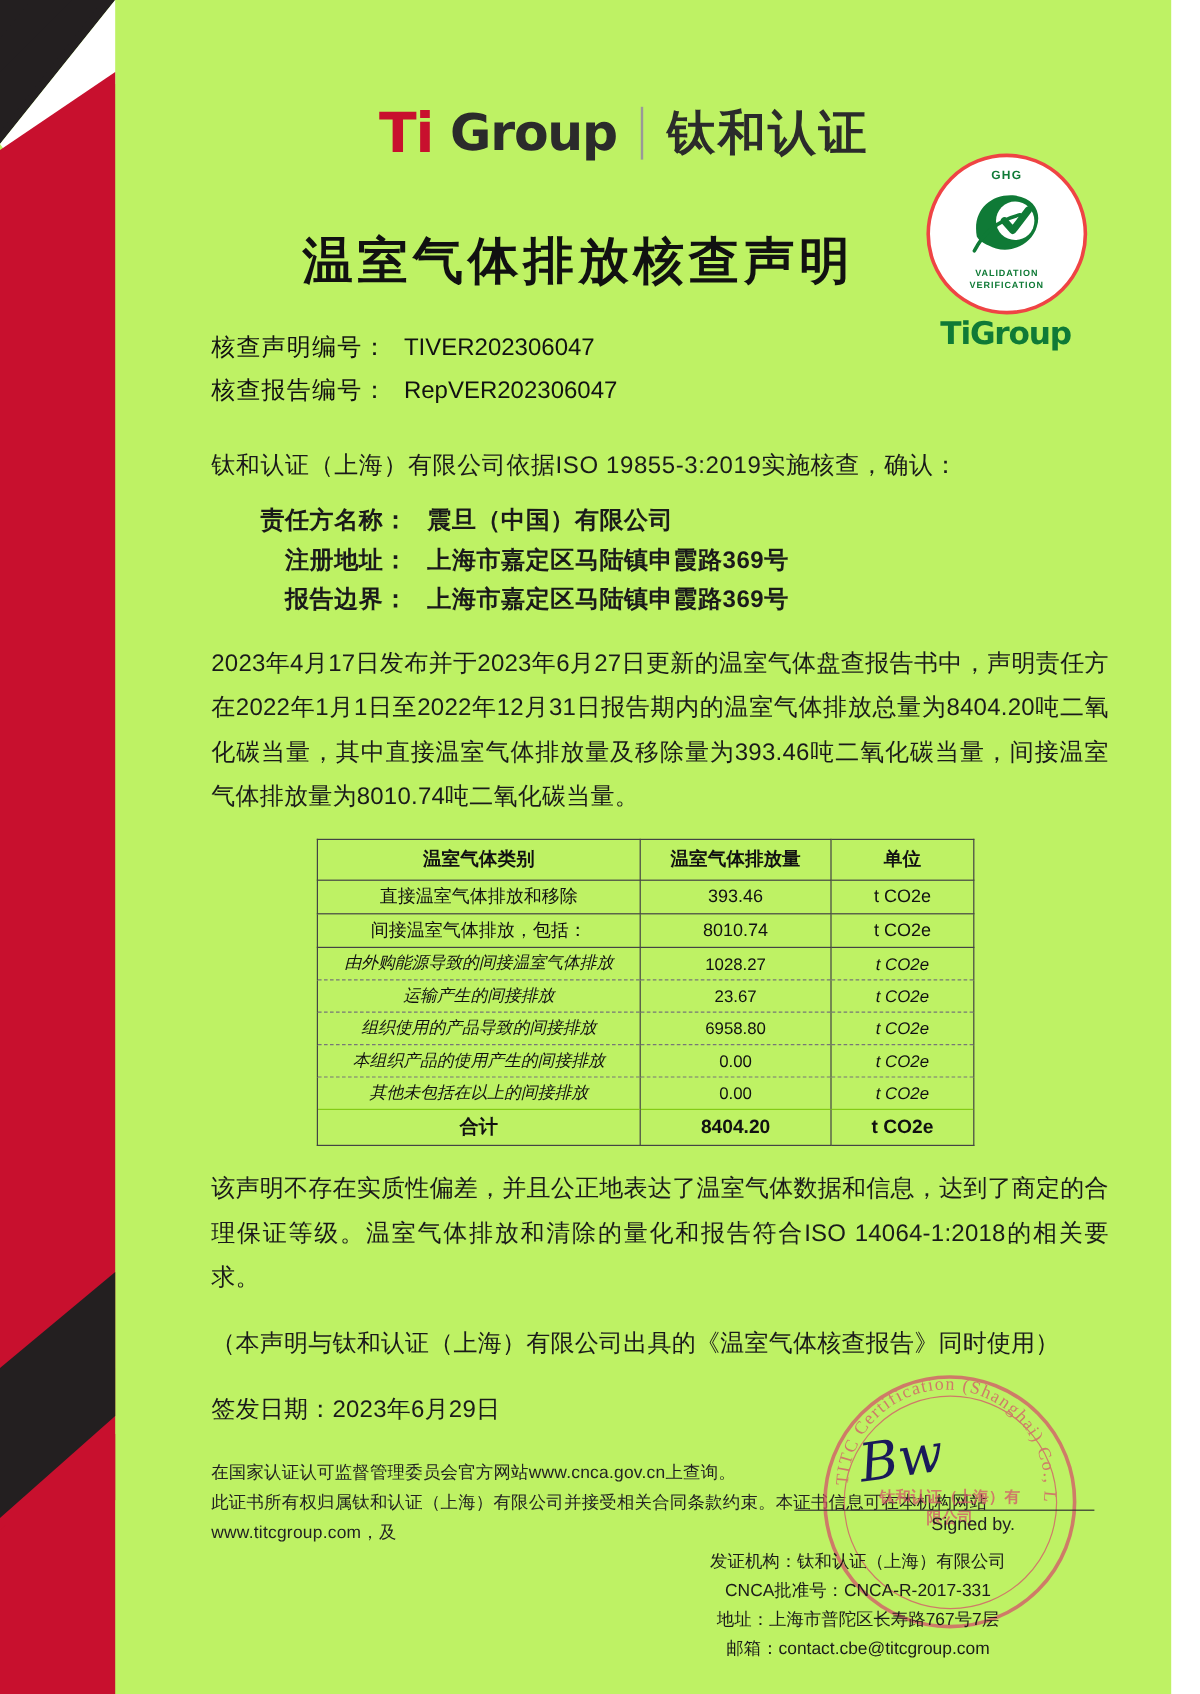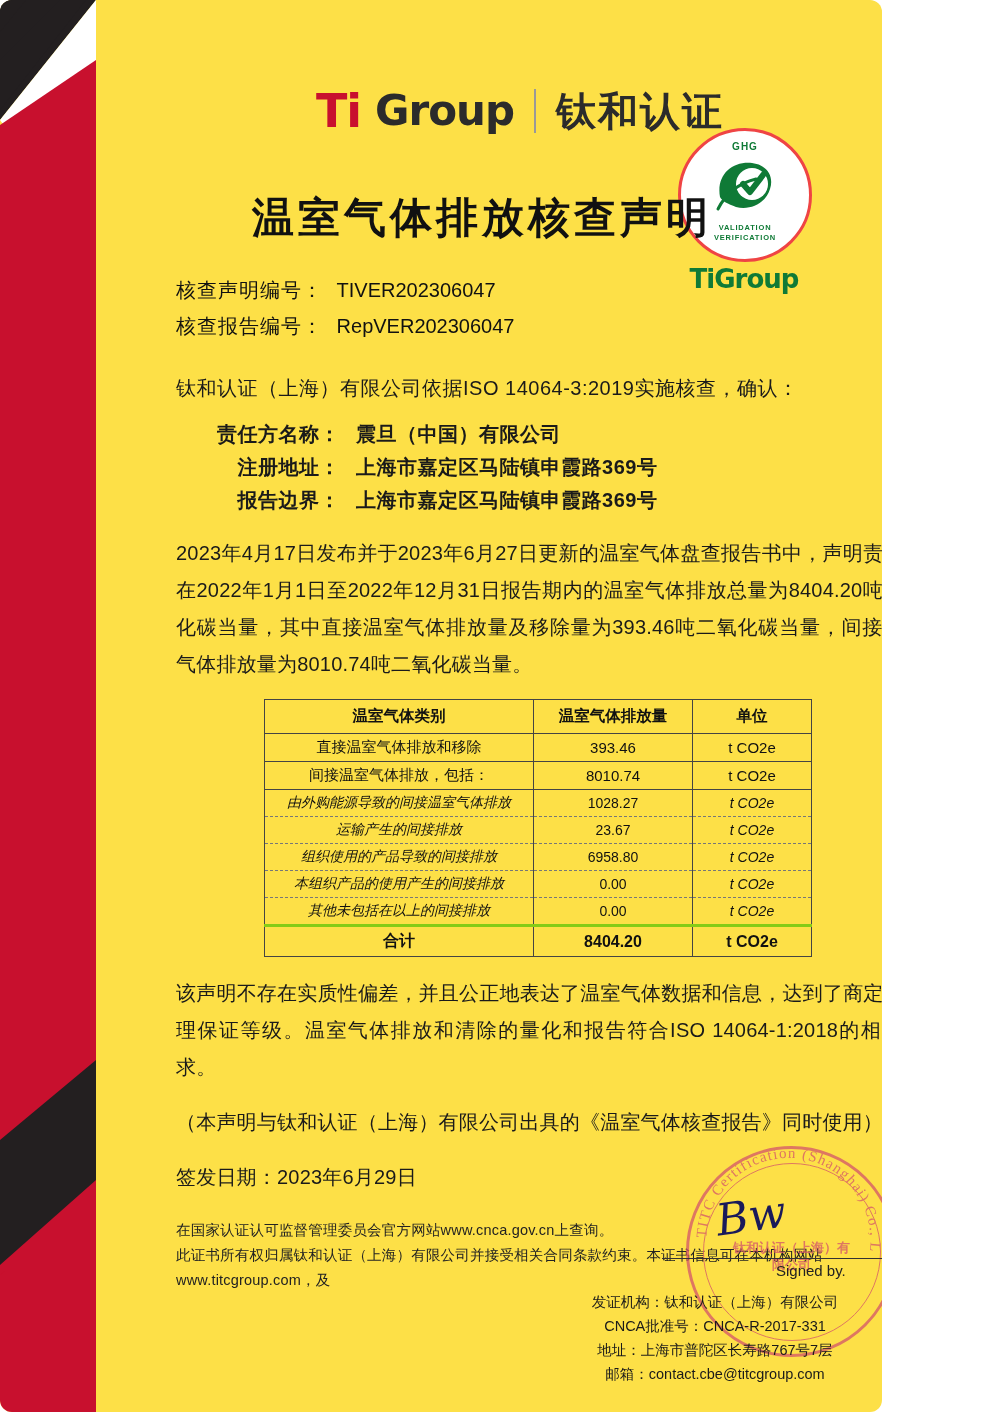--- a/index.html
+++ b/index.html
@@ -6,25 +6,24 @@
     margin: 0;
     padding: 0;
     background: #ffffff;
   }
   body {
     font-family: "Liberation Sans", "DejaVu Sans", sans-serif;
     color: #1a1a1a;
   }
   .page {
     position: relative;
-    width: 882px;
+    width: 976px;
     height: 1412px;
     overflow: hidden;
-    background: #fde047;
-    border-radius: 12px;
+    background: #bef264;
   }
 
   
   .ribbon {
     position: absolute;
     left: 0;
     top: 0;
     width: 140px;
     height: 1412px;
     pointer-events: none;
@@ -212,21 +211,21 @@
   table.emis tr.sub td {
     border-top: 1px dashed #777;
     border-bottom: 1px dashed #777;
     font-size: 14px;
   }
   table.emis tr.sub td.cat { font-style: italic; }
   table.emis tr.sub td.unit { font-style: italic; }
   table.emis tr.total td {
     font-weight: bold;
     font-size: 16px;
-    border-top: 3px solid #84cc16;
+    border-top: 1px solid #84cc16;
   }
   .col-amt { width: 150px; }
   .col-unit { width: 110px; }
 
   
   .fineprint {
     margin-top: 22px;
     font-size: 14.5px;
     line-height: 25px;
     color: #222;
@@ -357,21 +356,21 @@
 
     <div class="idline">
       <span class="lbl">核查声明编号：</span>
       <span class="val">TIVER202306047</span>
     </div>
     <div class="idline">
       <span class="lbl">核查报告编号：</span>
       <span class="val">RepVER202306047</span>
     </div>
 
-    <div class="intro">钛和认证（上海）有限公司依据ISO 14064-3:2019实施核查，确认：</div>
+    <div class="intro">钛和认证（上海）有限公司依据ISO 19855-3:2019实施核查，确认：</div>
 
     <div class="party">
       <div>
         <span class="k">责任方名称：</span>
         <span class="v">震旦（中国）有限公司</span>
       </div>
       <div>
         <span class="k">注册地址：</span>
         <span class="v">上海市嘉定区马陆镇申霞路369号</span>
       </div>

